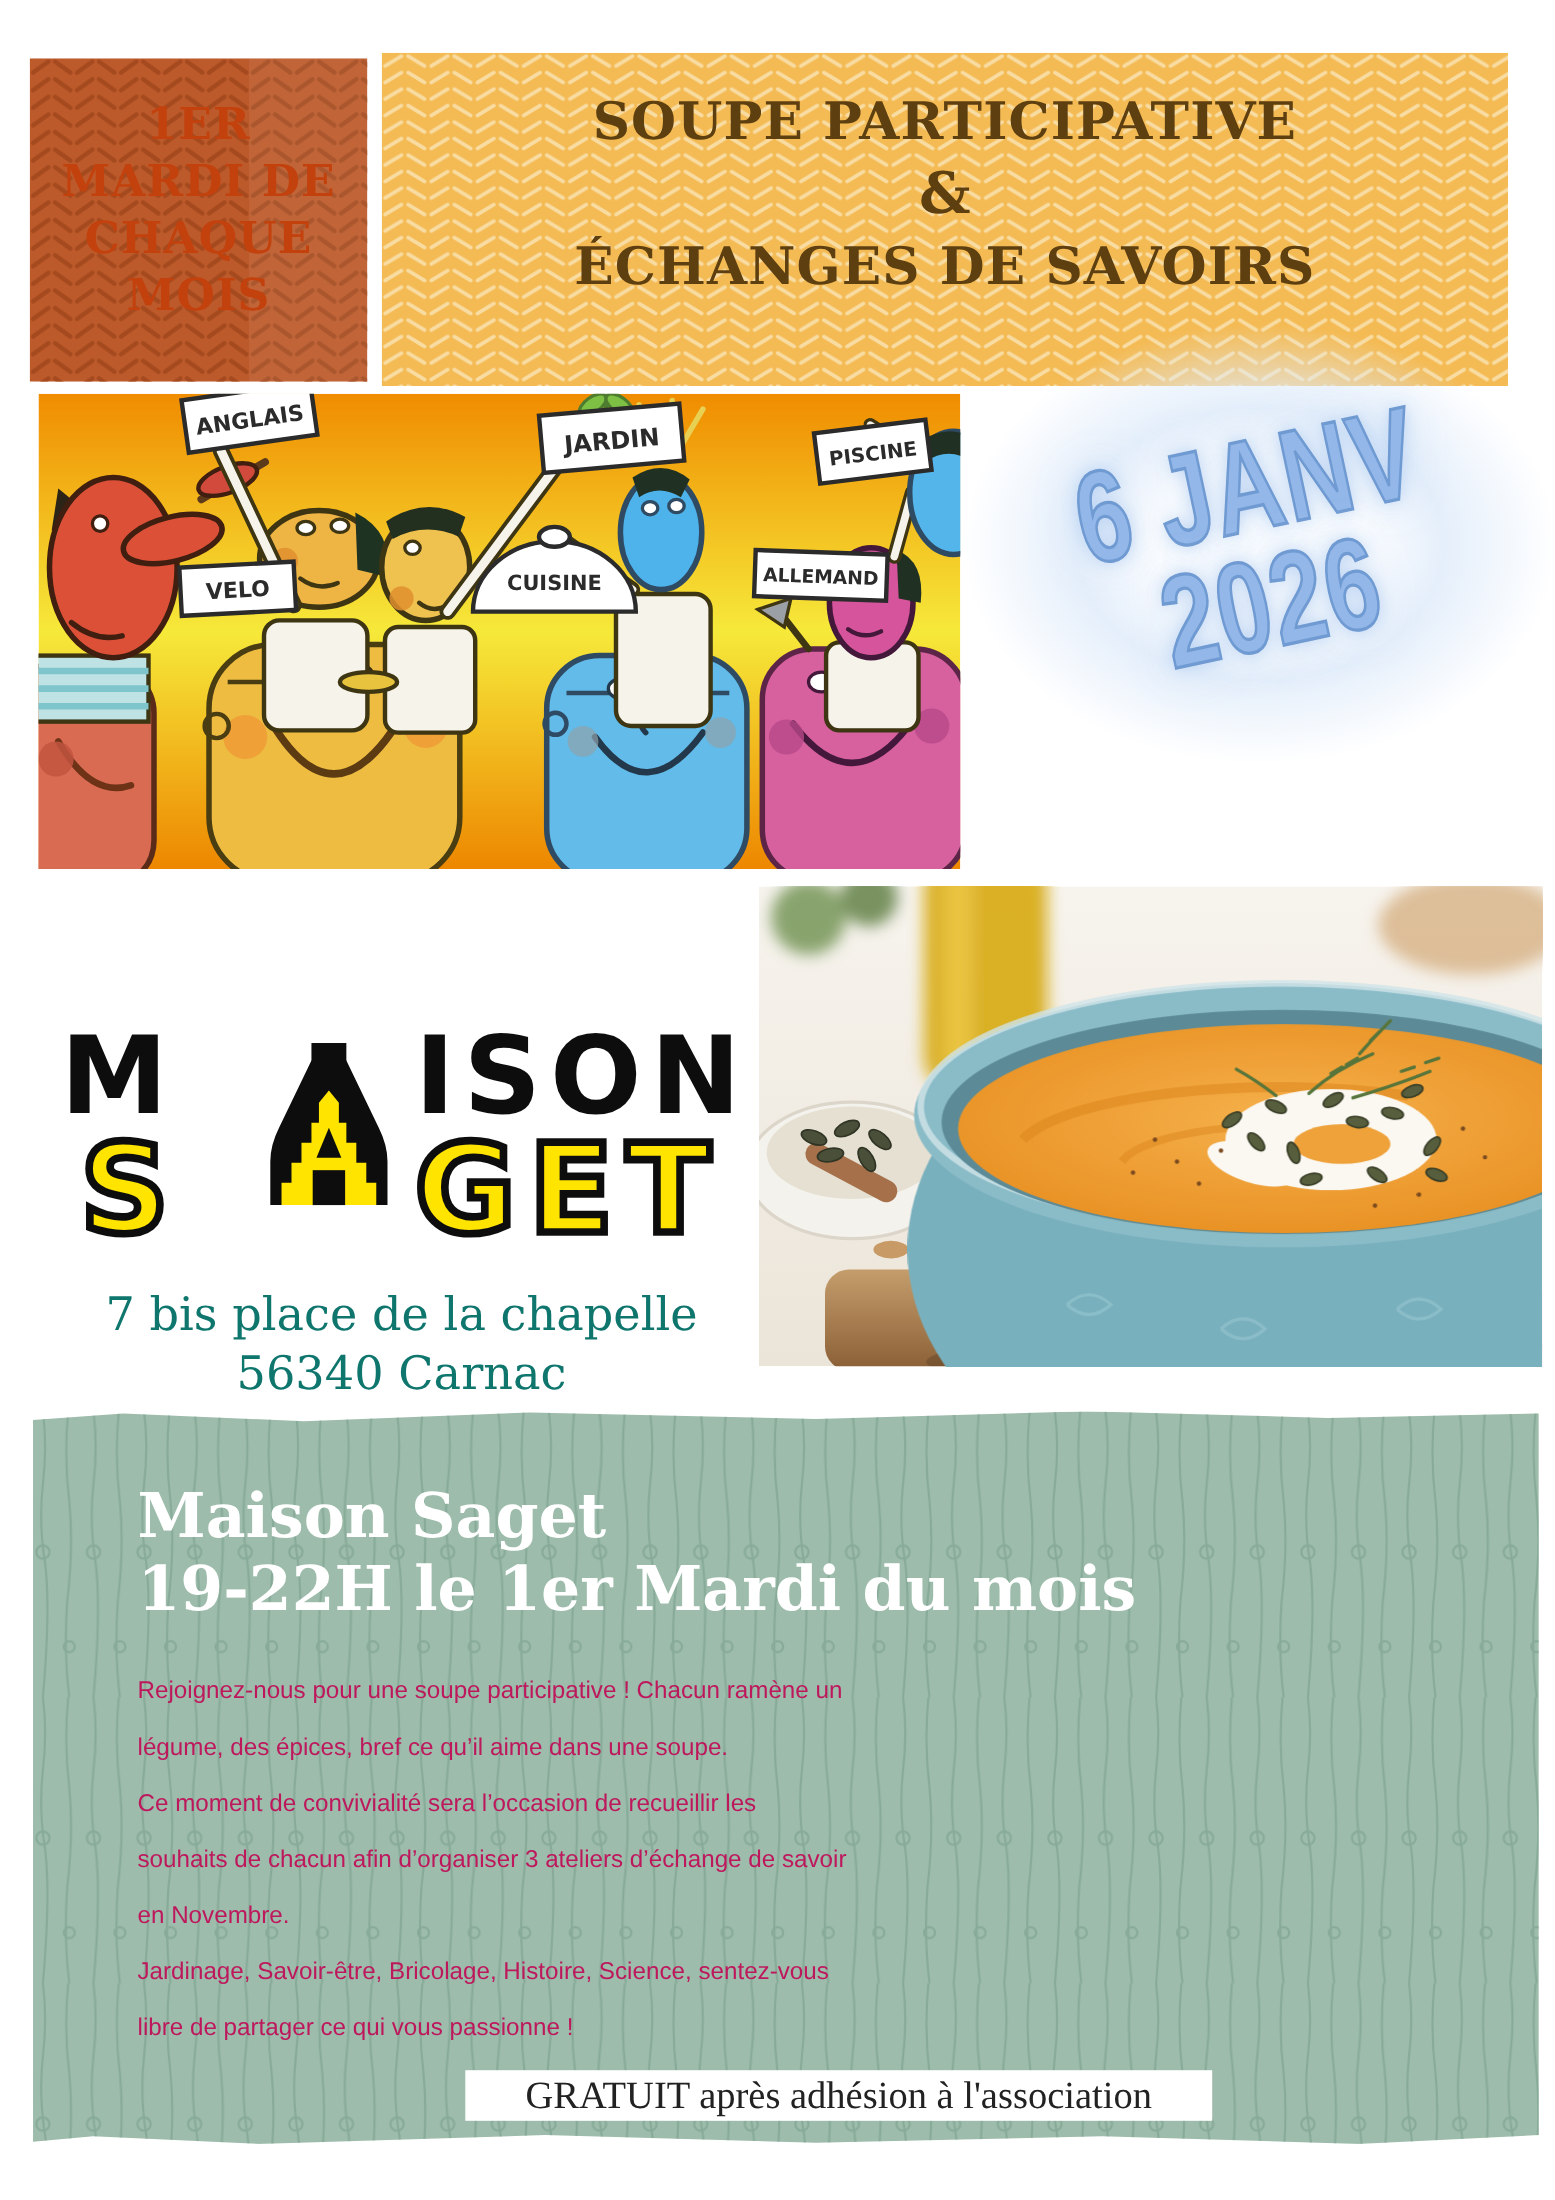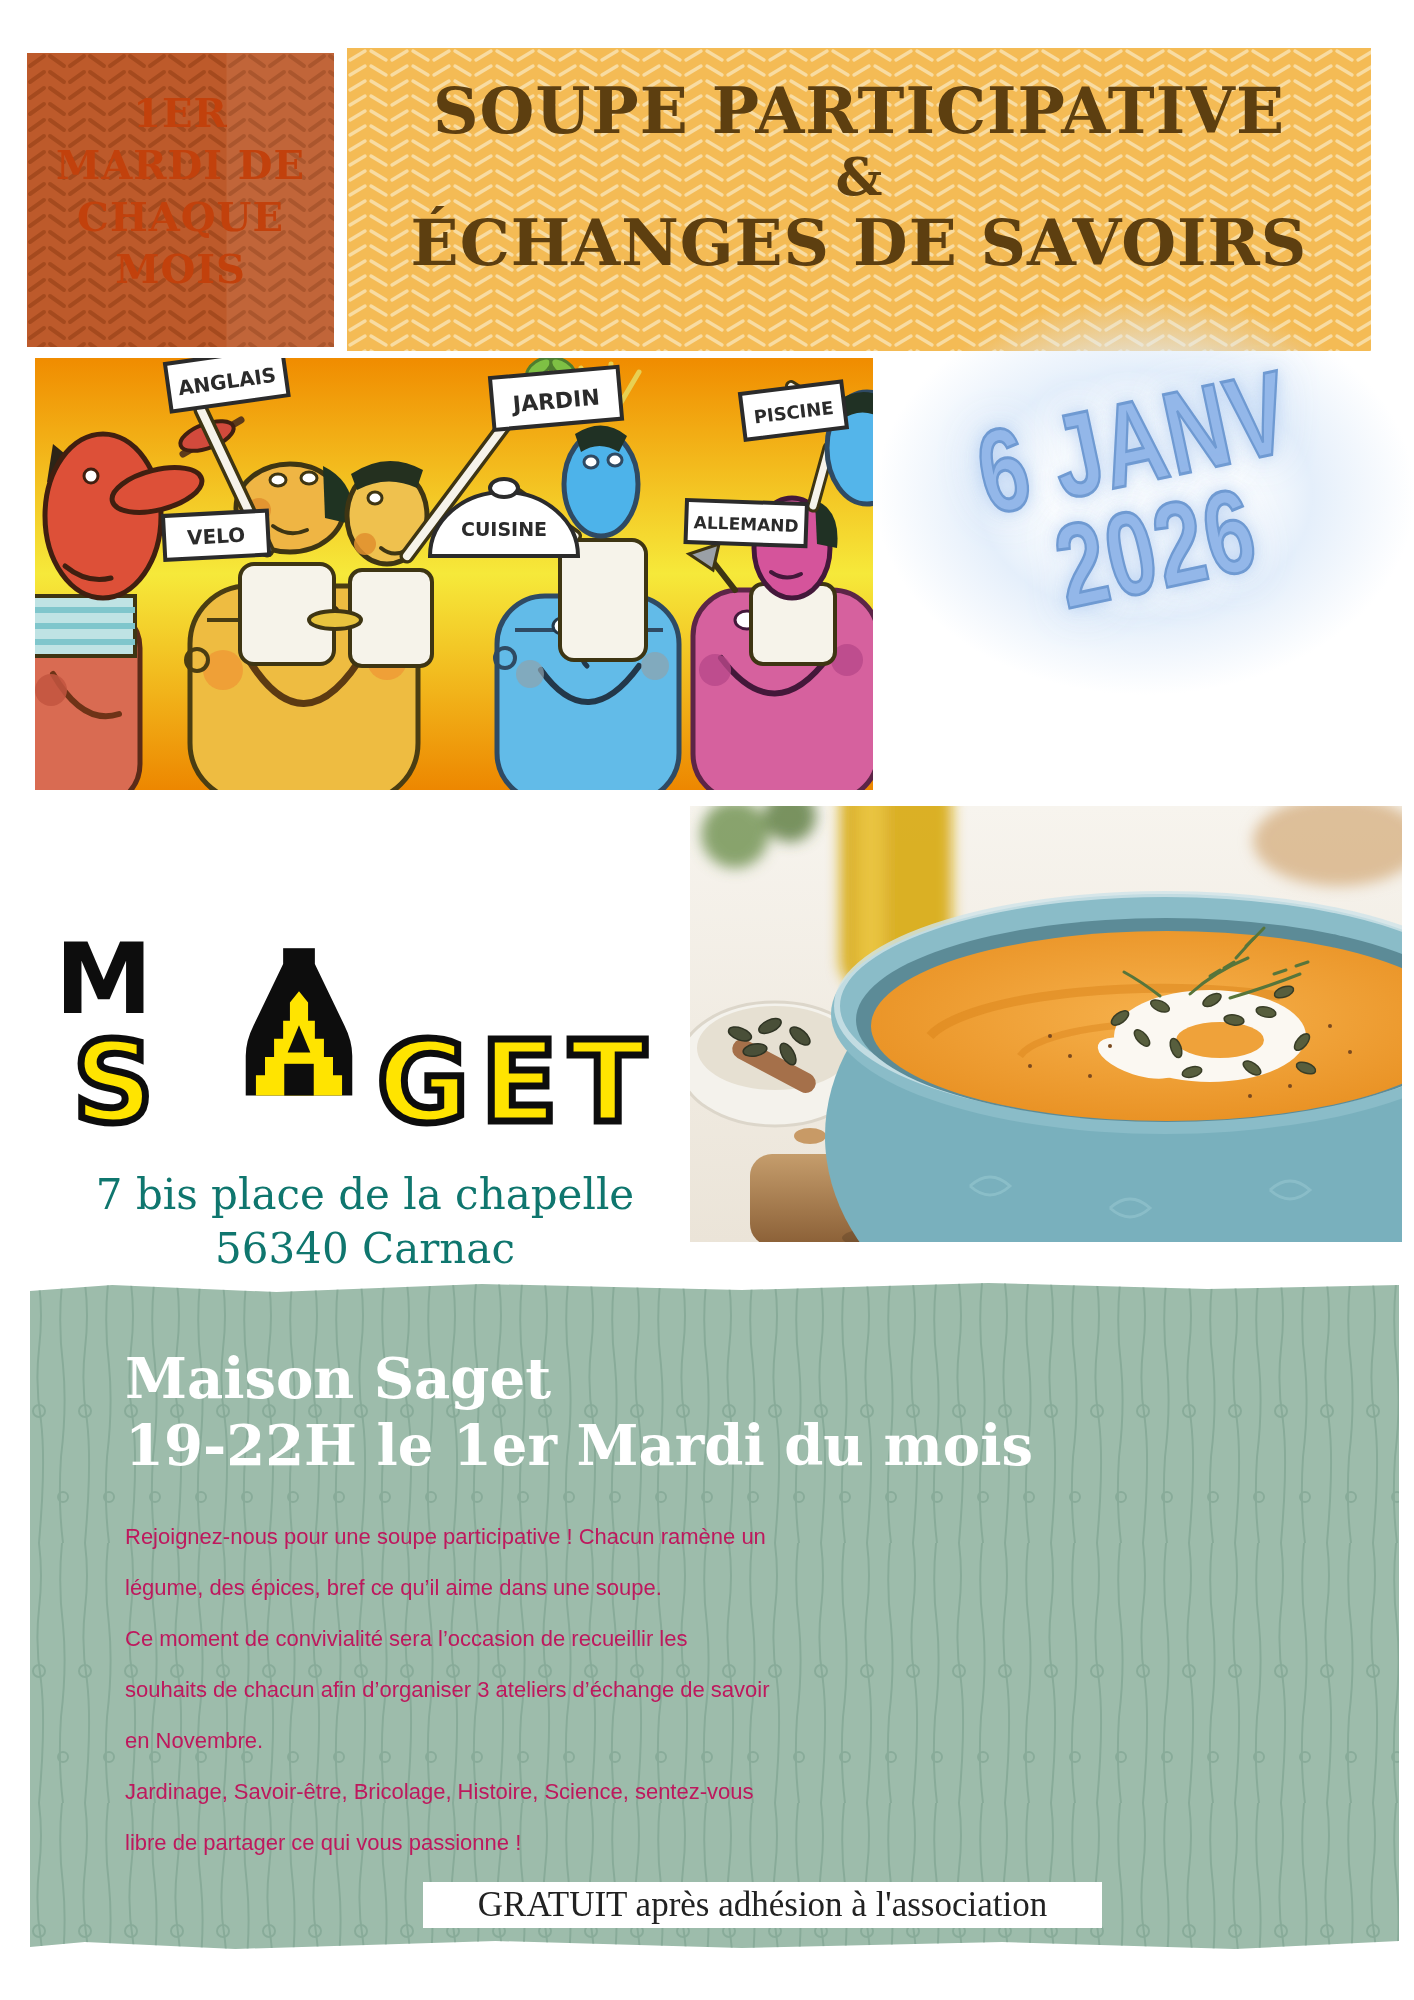--- a/index.html
+++ b/index.html
@@ -11,21 +11,21 @@
   
   .rust-box{left:27px;top:53px;width:307px;height:294px;}
   .rust-text{position:absolute;inset:0;padding-top:34px;text-align:center;color:#c2410c;
              font-family:"DejaVu Serif",serif;font-weight:700;font-size:40px;line-height:52px;
              letter-spacing:1px;white-space:pre-line;}
 
   
   .yellow-banner{left:347px;top:48px;width:1024px;height:303px;}
   .banner-title{position:absolute;inset:0;padding-top:26px;text-align:center;color:#5d3f10;
                 font-family:"DejaVu Serif",serif;font-weight:700;}
-  .banner-line{font-size:63px;line-height:74px;letter-spacing:1px;}
+  .banner-line{font-size:47px;line-height:74px;letter-spacing:1px;}
   .banner-amp{font-size:52px;line-height:58px;}
 
   
   .cartoon{left:35px;top:358px;width:838px;height:432px;margin:0;}
   .cartoon svg{display:block;width:100%;height:100%;}
   .sign-label{font-family:"DejaVu Sans",sans-serif;font-weight:700;fill:#2b2b2b;}
 
   
   .date-badge{left:905px;top:325px;width:480px;height:340px;}
   .date-glow{position:absolute;inset:-30px;
@@ -259,20 +259,21 @@
     <div class="date-rot">
       <div class="date-lines">
         <div>6 JANV</div>
         <div>2026</div>
       </div>
     </div>
   </div>
 
   <div class="abs logo">
     <span class="logo-word" style="left:0;top:30px;">M</span>
+    <span class="logo-word" style="left:322px;top:30px;">ISON</span>
     <span class="logo-word logo-yellow" style="left:18px;top:126px;">S</span>
     <span class="logo-word logo-yellow" style="left:322px;top:126px;">GET</span>
     <svg class="logo-house" viewBox="0 0 120 132">
       <rect x="46" y="0" width="28" height="20" fill="#0d0d0d"></rect>
       <path d="M46,14 L20,68 Q13,82 13,95 L13,130 L107,130 L107,95 Q107,82 100,68 L74,14 Z" fill="#0d0d0d"></path>
       <path d="M22,130 L22,112 L30,112 L30,96 L38,96 L38,80 L46,80 L46,64 L52,64 L52,48 L60,38 L68,48 L68,64 L74,64 L74,80 L82,80 L82,96 L90,96 L90,112 L98,112 L98,130 Z" fill="#ffe400"></path>
       <path d="M60,68 L50,92 L70,92 Z" fill="#0d0d0d"></path>
       <rect x="47" y="102" width="26" height="28" fill="#0d0d0d"></rect>
     </svg>
   </div>

